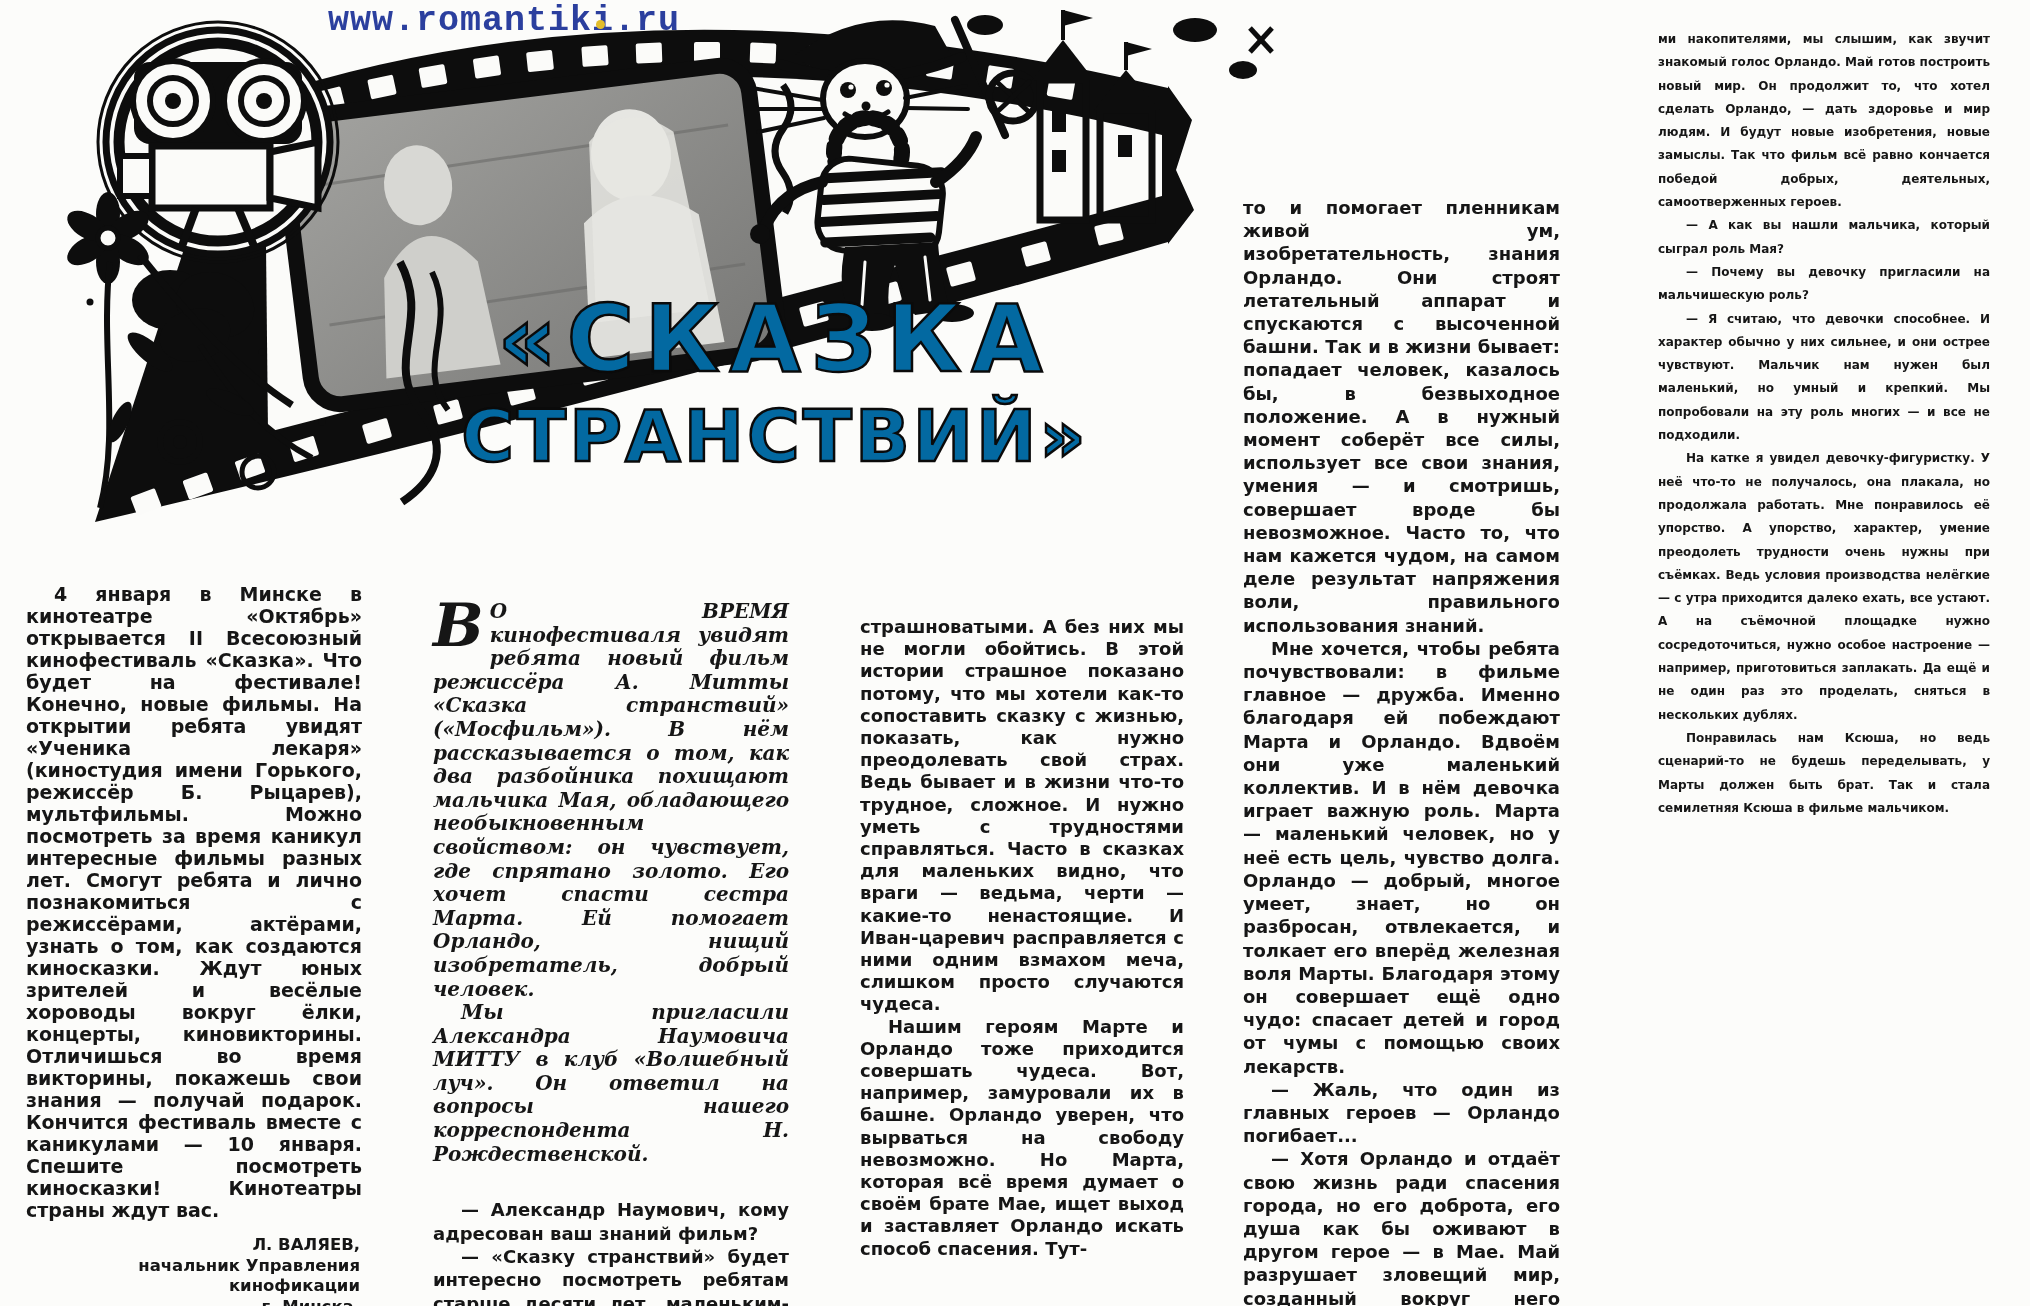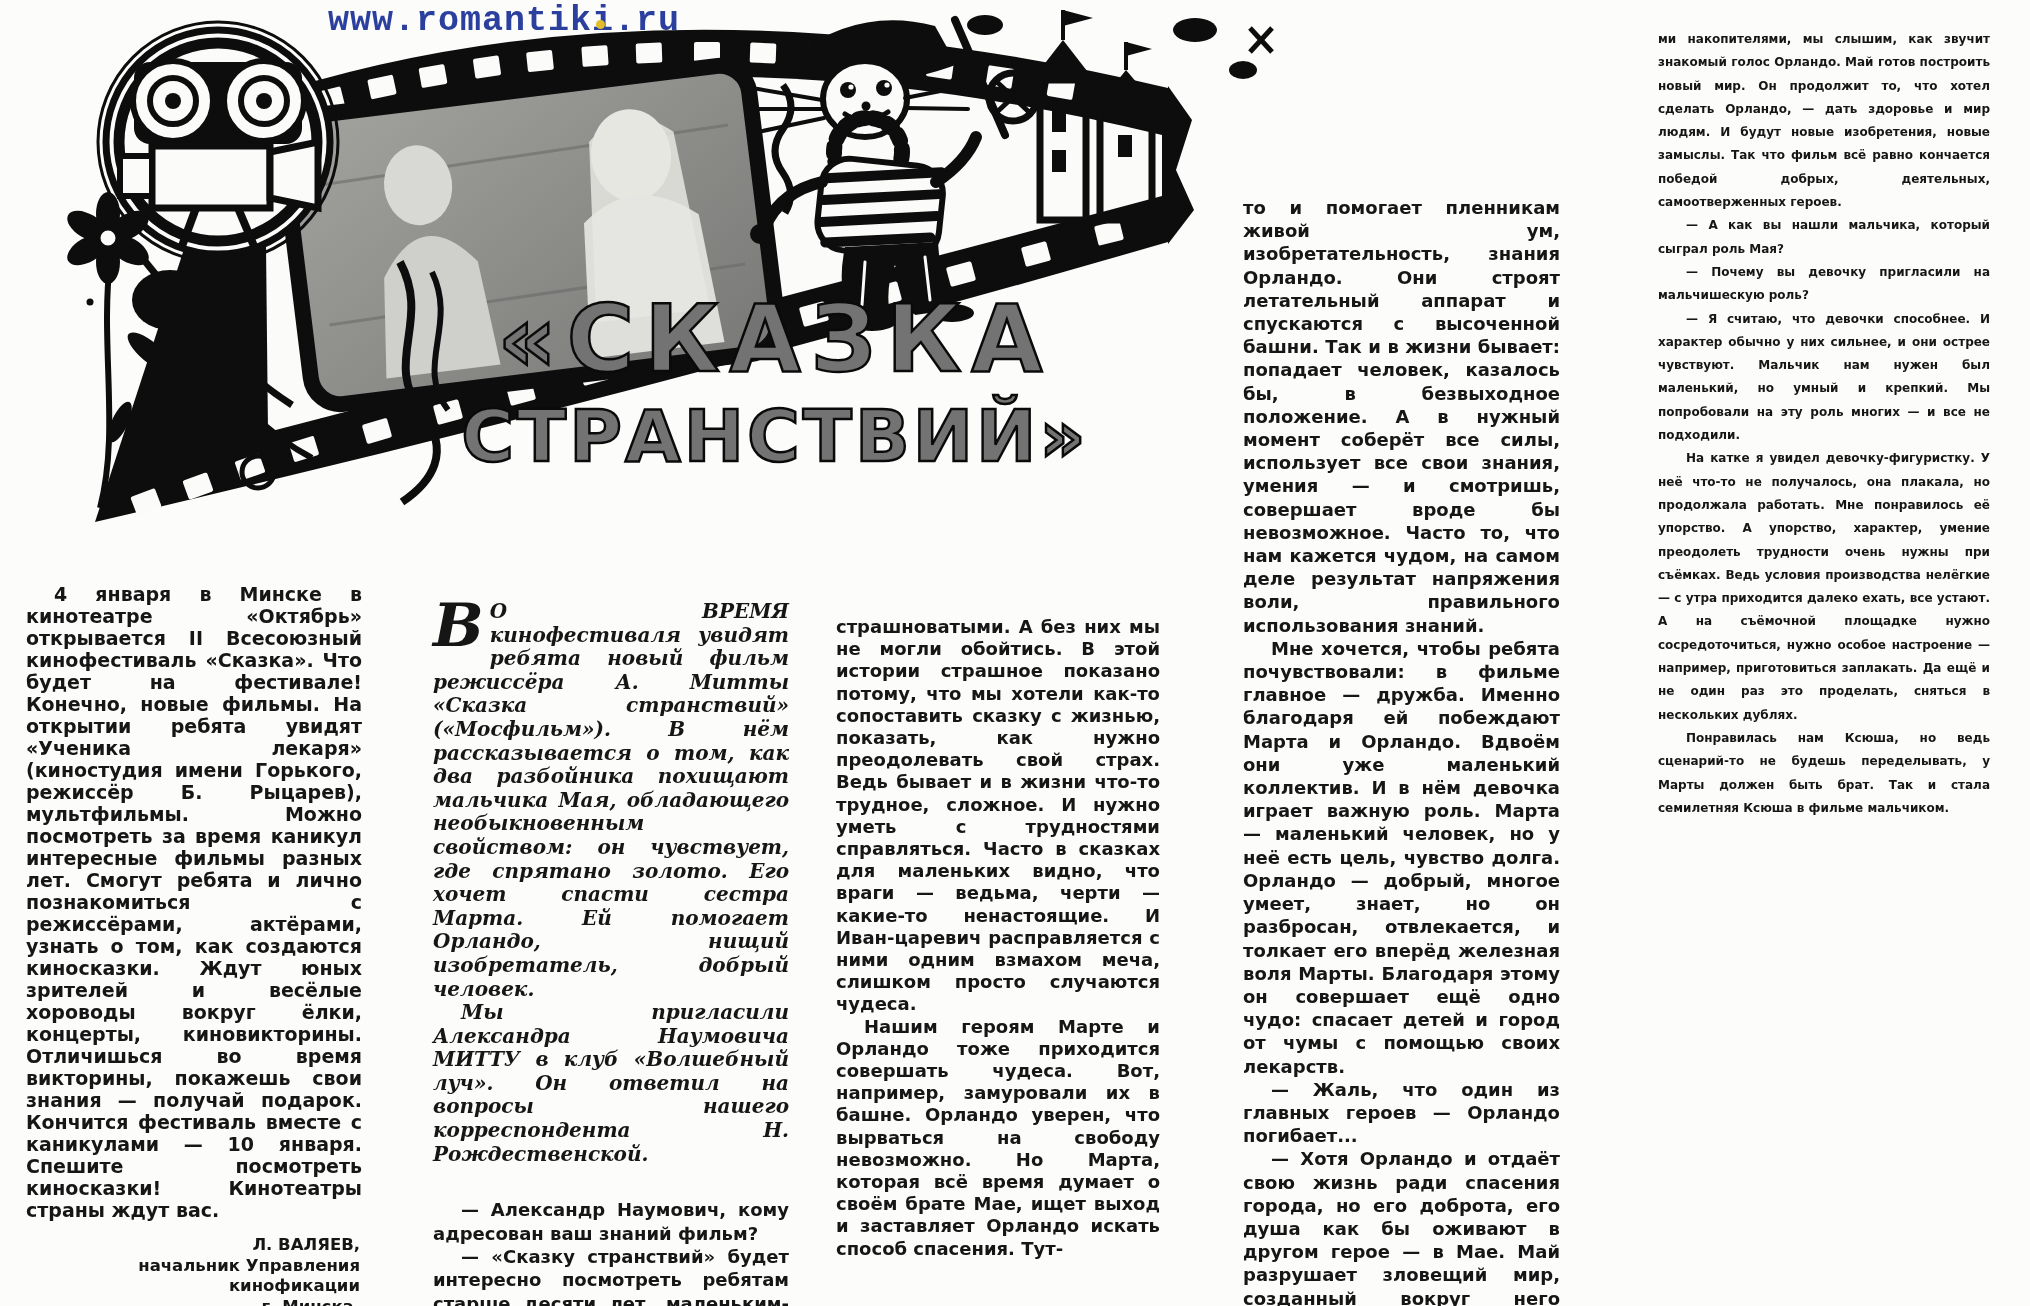--- a/index.html
+++ b/index.html
@@ -5,29 +5,29 @@
   html,body{margin:0;padding:0;background:#e8e8e4;}
   .page{position:relative;width:2030px;height:1306px;background:#fcfcfa;overflow:hidden;
         font-family:"DejaVu Sans","Liberation Sans",sans-serif;color:#161616;}
   .site-url{position:absolute;left:328px;top:1px;z-index:4;
         font-family:"Liberation Mono","DejaVu Sans Mono",monospace;
         font-weight:bold;font-size:35px;letter-spacing:1px;color:#2b3f9e;}
   .url-dot{position:absolute;left:596px;top:20px;width:9px;height:9px;border-radius:50%;
         background:#e2bd2a;z-index:5;}
   .header-art{position:absolute;left:0;top:0;z-index:1;}
   .title{position:absolute;left:375px;top:292px;width:800px;z-index:2;text-align:center;
-        font-weight:800;color:#737373;-webkit-text-stroke:2.5px #0a0a0a;}
+        font-weight:800;color:#0369a1;-webkit-text-stroke:2.5px #0a0a0a;}
   .title .t1{font-size:92px;line-height:96px;letter-spacing:10px;}
   .title .t2{font-size:72px;line-height:96px;letter-spacing:3px;}
   .col{position:absolute;z-index:3;text-align:justify;font-weight:700;}
   .col p{margin:0;}
   .ind{text-indent:28px;}
   .col1{left:26px;top:583px;width:336px;font-size:19px;line-height:22px;}
   .col2{left:433px;top:600px;width:356px;font-size:18px;line-height:23.4px;}
-  .col3{left:836px;top:616px;width:324px;font-size:18px;line-height:22.2px;}
+  .col3{left:860px;top:616px;width:324px;font-size:18px;line-height:22.2px;}
   .col4{left:1243px;top:196px;width:317px;font-size:18px;line-height:23.2px;}
   .col5{left:1658px;top:28px;width:332px;font-size:12px;line-height:23.3px;}
   .intro{font-family:"DejaVu Serif","Liberation Serif",serif;font-style:italic;
         font-weight:600;font-size:20px;line-height:23.6px;}
   .dropcap{float:left;font-size:60px;line-height:46px;padding:2px 6px 0 0;font-weight:700;}
   .gap{margin-top:32px !important;}
   .sig{margin-top:14px;text-align:right;font-size:16.5px;line-height:20.5px;padding-right:2px;}
 </style>
 </head>
 <body>

